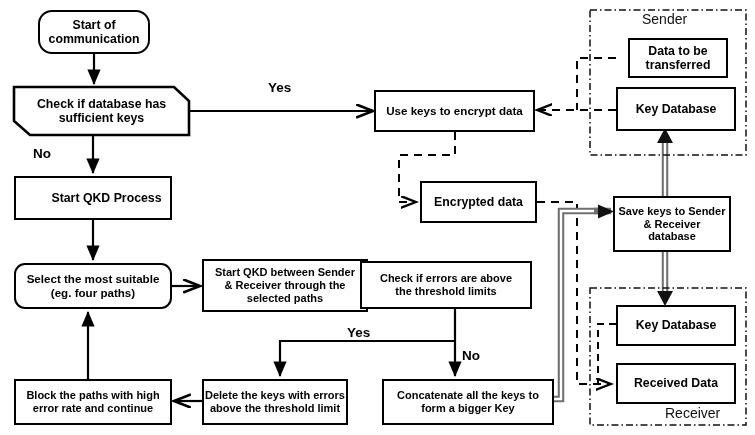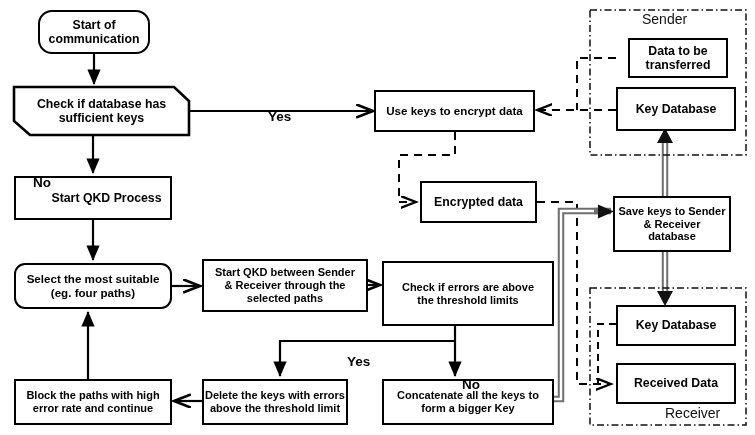--- a/index.html
+++ b/index.html
@@ -33,21 +33,21 @@
     position:absolute;
     font-weight:bold;
     color:#000;
     z-index:5;
     white-space:nowrap;
     background:transparent;
   }
   .fs13{font-size:12.3px;}
   .fs12{font-size:11.6px;}
   .fs11{font-size:11px;}
-  .fs14{font-size:13.5px;margin-top:29px;}
+  .fs14{font-size:13.5px;}
   .grouplabel{font-size:14px;}
 </style>
 </head>
 <body>
 
 <div id="canvas">
 
   <svg id="wires" viewBox="0 0 755 435">
     <defs>
       <marker id="ah" markerWidth="9" markerHeight="9" refX="7.2" refY="3.2" orient="auto" markerUnits="strokeWidth">
@@ -172,21 +172,21 @@
     <span style="white-space:pre-line;">Select the most suitable
 (eg. four paths)</span>
   </div>
 
   <div class="node rect fs11" style="left:202px;top:259px;width:166px;height:53px;">
     <span style="white-space:pre-line;">Start QKD between Sender
 &amp; Receiver through the
 selected paths</span>
   </div>
 
-  <div class="node rect fs11" style="left:382px;top:261px;width:172px;height:65px;">
+  <div class="node rect fs11" style="left:360px;top:261px;width:172px;height:48px;">
     <span style="white-space:pre-line;">Check if errors are above
 the threshold limits</span>
   </div>
 
   <div class="node rect fs11" style="left:14px;top:379px;width:158px;height:46px;">
     <span style="white-space:pre-line;">Block the paths with high
 error rate  and continue</span>
   </div>
 
   <div class="node rect fs11" style="left:202px;top:379px;width:146px;height:46px;">

